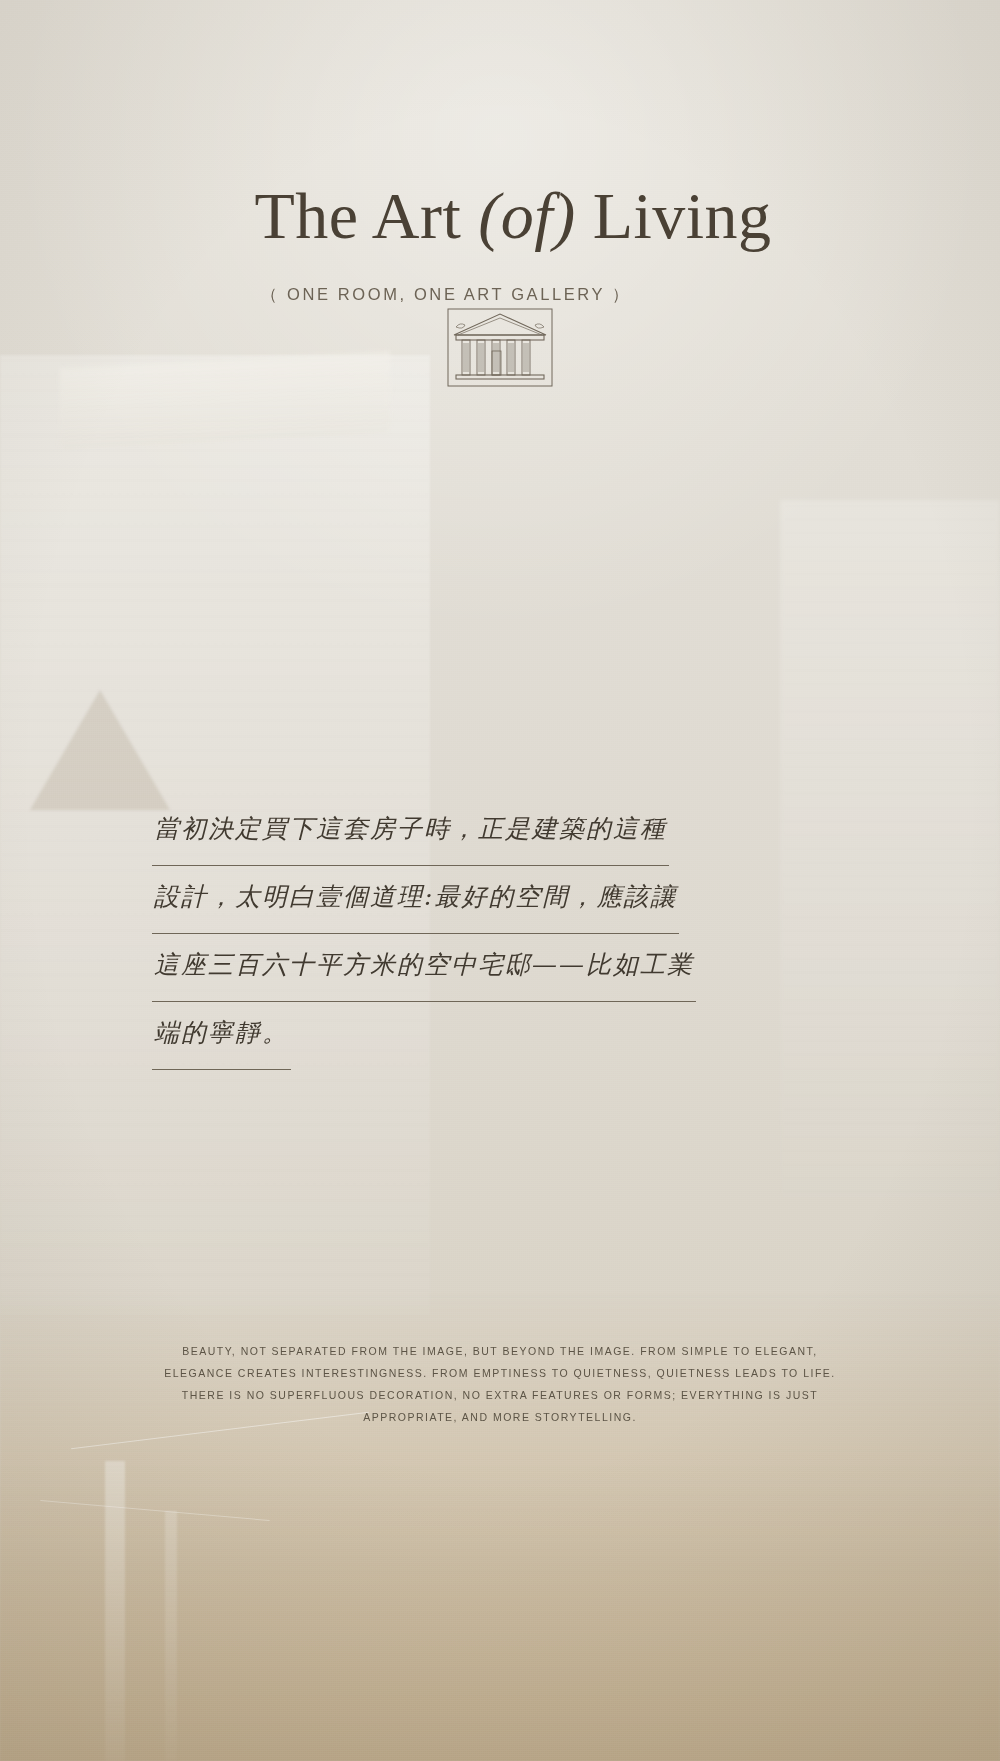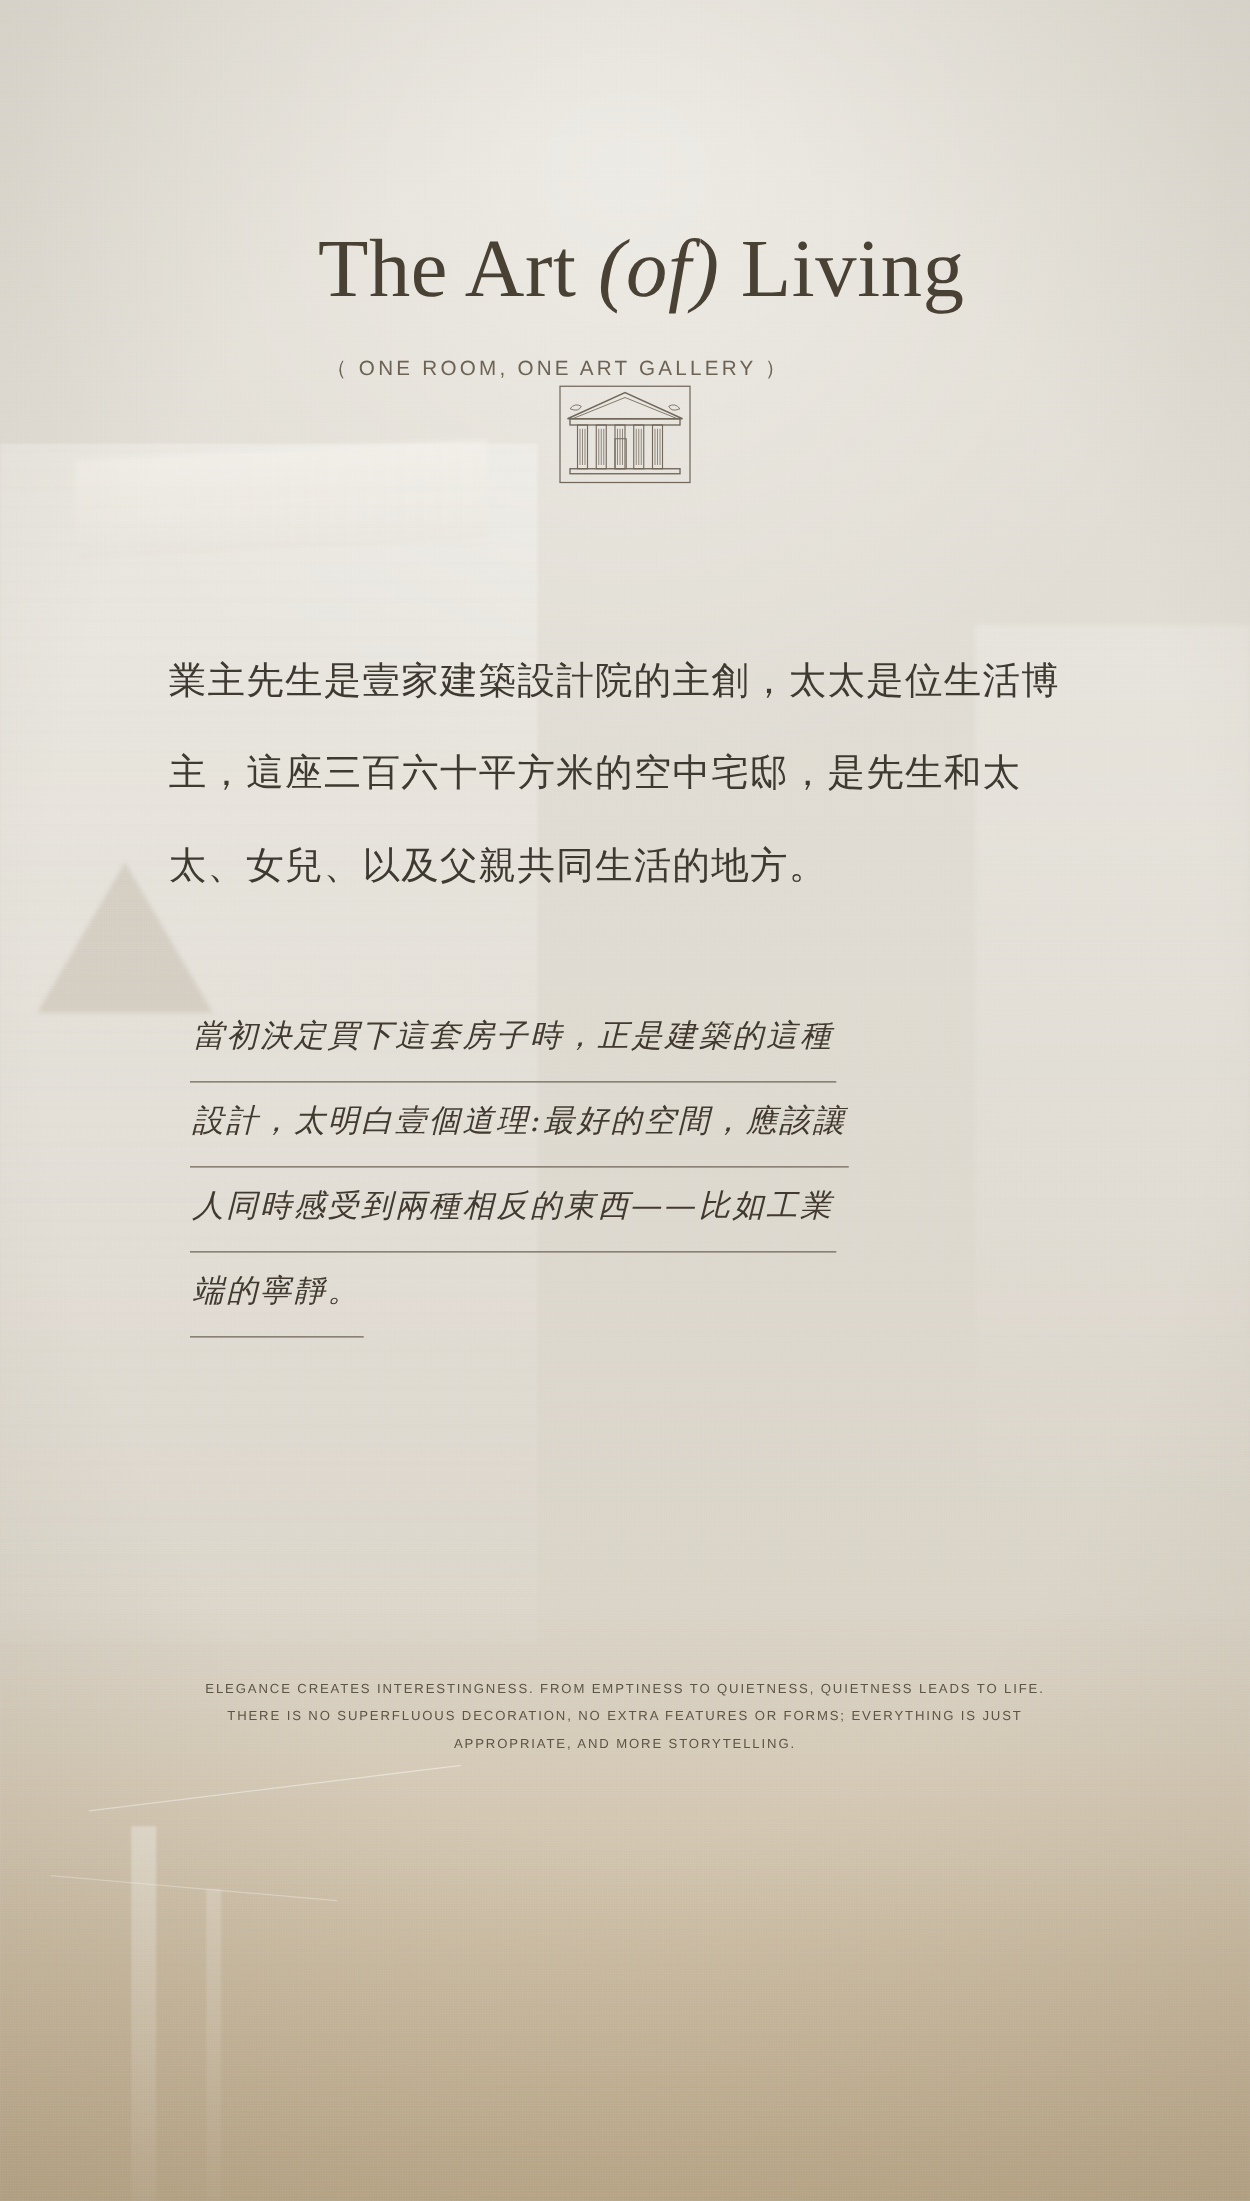--- a/index.html
+++ b/index.html
@@ -259,30 +259,30 @@
         </g>
         <rect x="16" y="70" width="88" height="4"></rect>
         <rect x="52" y="46" width="9" height="24" stroke-width="0.8"></rect>
         <g stroke-width="0.7">
           <path d="M16 22 q4 -5 9 -2 q-2 5 -9 2 Z"></path>
           <path d="M104 22 q-4 -5 -9 -2 q2 5 9 2 Z"></path>
         </g>
       </svg>
     </div>
 
-    <div class="intro">業主先生是壹家建築設計院的主創，太太是位生活博主，這座三百六十平方米的空中宅邸，是先生和太太、女兒、以及父親共同生活的地方。</div>
 
     <div class="quote">
       <div class="quote-line"><span class="ul">當初決定買下這套房子時，正是建築的這種</span></div>
       <div class="quote-line"><span class="ul">設計，太明白壹個道理:最好的空間，應該讓</span></div>
-      <div class="quote-line"><span class="ul">人同時感受到兩種相反的東西——比如工業</span></div>
+      <div class="quote-line"><span class="ul">這座三百六十平方米的空中宅邸——比如工業</span></div>
       <div class="quote-line"><span class="ul">端的寧靜。</span></div>
     </div>
 
     <div class="footnote">
+      <div>BEAUTY, NOT SEPARATED FROM THE IMAGE, BUT BEYOND THE IMAGE. FROM SIMPLE TO ELEGANT,</div>
       <div>ELEGANCE CREATES INTERESTINGNESS. FROM EMPTINESS TO QUIETNESS, QUIETNESS LEADS TO LIFE.</div>
       <div>THERE IS NO SUPERFLUOUS DECORATION, NO EXTRA FEATURES OR FORMS; EVERYTHING IS JUST</div>
       <div>APPROPRIATE, AND MORE STORYTELLING.</div>
     </div>
 
   </div>
 
   <div class="grain"></div>
   <div class="vignette"></div>
 </div>

